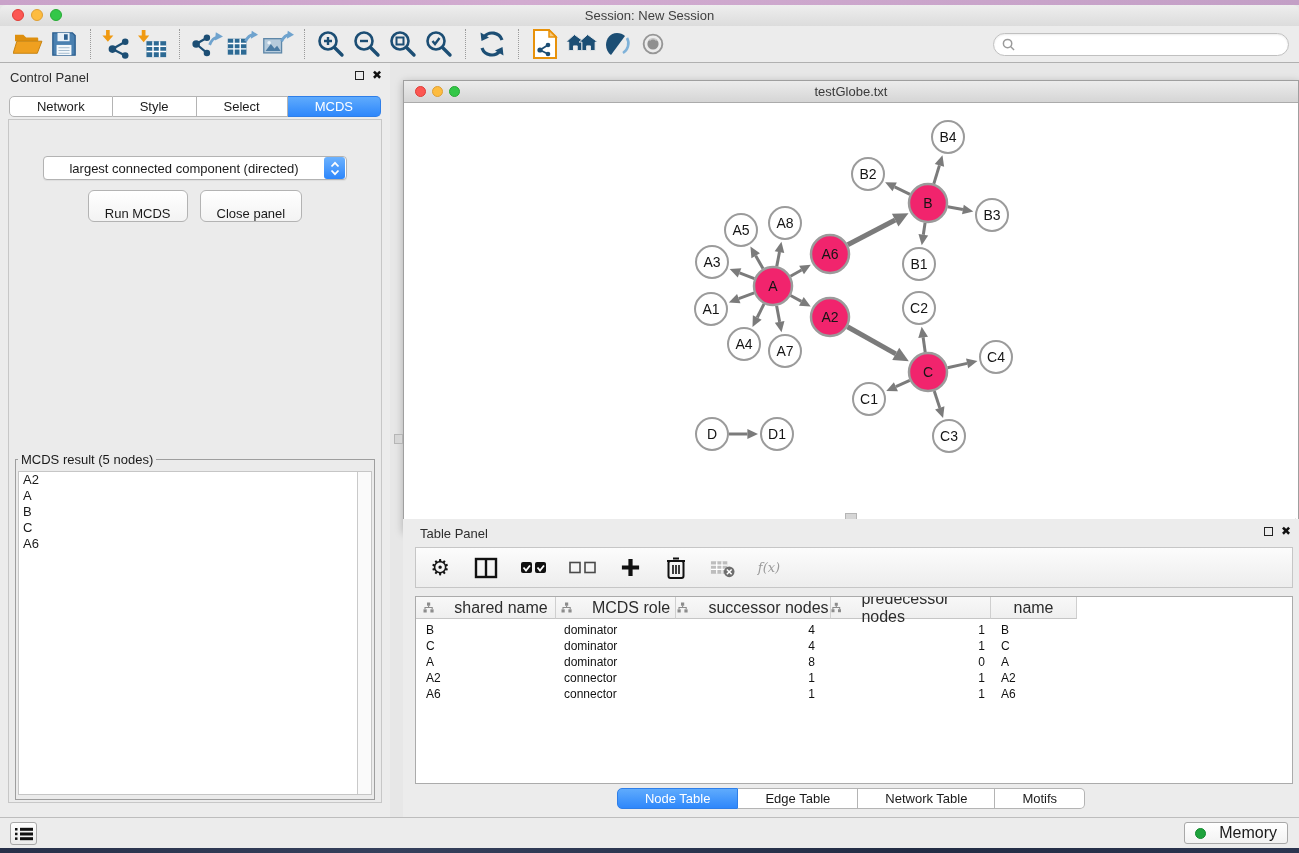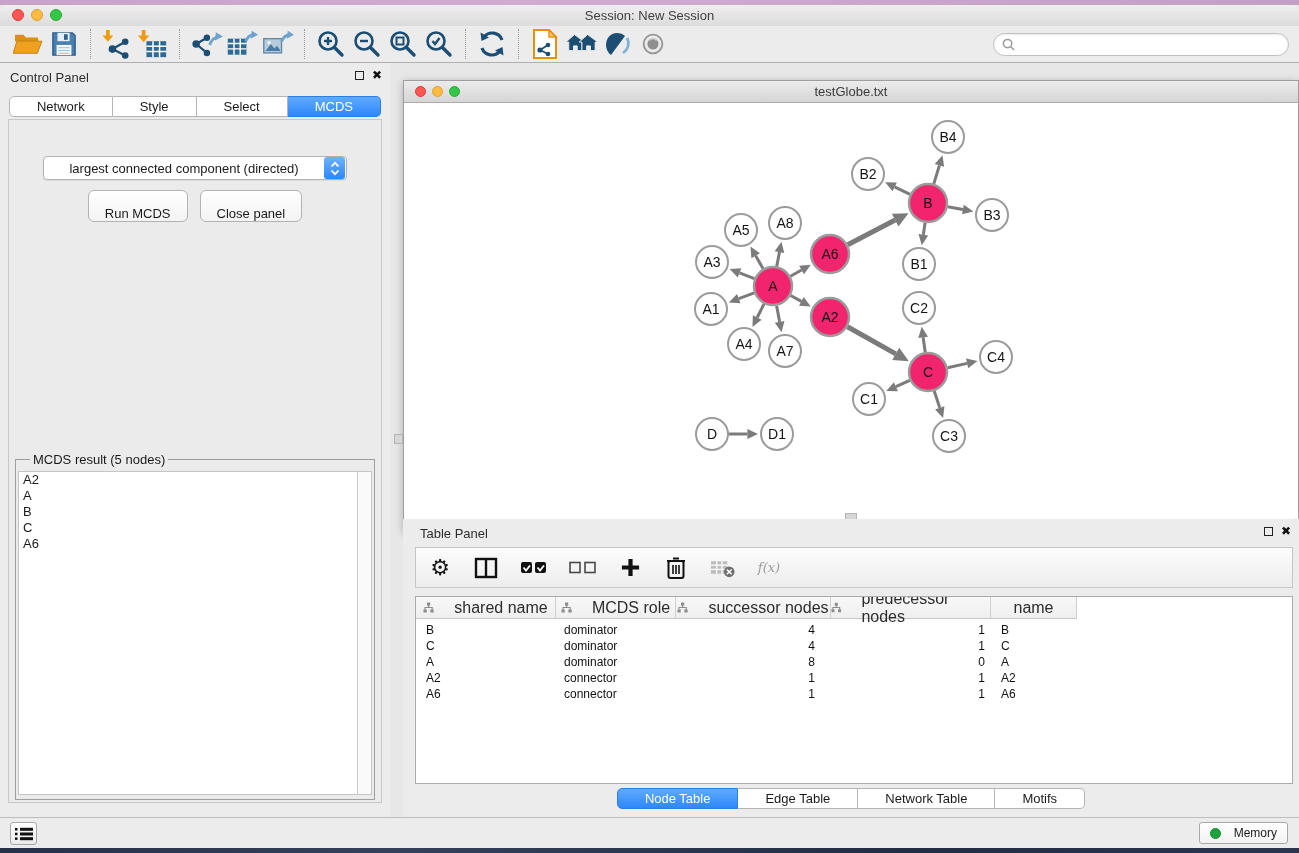--- a/index.html
+++ b/index.html
@@ -52,21 +52,21 @@
   .select-box { position:absolute; top:36px; left:34px; right:34px; height:24px; background:#fff;
       border:1px solid #b3b3b3; border-radius:4px; display:flex; align-items:center; box-shadow:0 1px 1px rgba(0,0,0,.06); }
   .select-box .sel-text { flex:1; text-align:center; font-size:13px; }
   .stepper { width:21px; height:22px; margin-right:1px; border-radius:3px; background:linear-gradient(#6cb2fe,#2d86fb);
       display:flex; align-items:center; justify-content:center; }
   .cp-buttons { position:absolute; top:70px; width:100%; display:flex; justify-content:center; gap:12px; }
   .mac-btn { background:linear-gradient(#ffffff,#f3f3f3); border:1px solid #b3b3b3; border-radius:6px;
       font-size:13px; padding:15px 16px; height:23px; line-height:15px; color:#1a1a1a; }
   .result-fieldset { position:absolute; left:6px; right:6px; top:332px; bottom:2px; border:1px solid #9e9e9e;
       background:#ebebeb; }
-  .result-fieldset legend { font-size:13px; padding:0 3px; margin-left:14px; }
+  .result-fieldset legend { font-size:13px; padding:0 3px; margin-left:2px; }
   .result-list { position:absolute; left:2px; right:2px; top:4px; bottom:4px; background:#fff;
       border:1px solid #c6c6c6; overflow:hidden; }
   .result-scroll { position:absolute; right:0; top:0; bottom:0; width:14px; background:#fafafa; border-left:1px solid #c9c9c9; }
   .result-item { font-size:13px; line-height:16px; padding-left:4px; }
 
   
   .net-window { position:absolute; left:403px; top:80px; width:896px; height:451px; background:#fff;
       border:1px solid #9f9f9f; box-shadow:0 2px 8px rgba(0,0,0,.25); }
   .net-titlebar { position:absolute; top:0; left:0; right:0; height:22px; background:linear-gradient(#ececec,#d5d5d5);
       border-bottom:1px solid #ababab; }
@@ -94,21 +94,21 @@
   .trow { display:flex; height:16px; align-items:center; }
   .td { font-size:12px; color:#111; white-space:nowrap; overflow:hidden; }
   .tbody { padding-top:3px; }
   .tp-tabs { position:absolute; left:0; right:0; top:269px; display:flex; justify-content:center; }
 
   
   .status-bar { position:absolute; left:0; top:817px; width:100%; height:31px; background:#ececec; border-top:1px solid #bdbdbd; }
   .list-btn { position:absolute; left:10px; top:4px; width:27px; height:23px; background:linear-gradient(#fdfdfd,#ebebeb);
       border:1px solid #a8a8a8; border-radius:3px; display:flex; align-items:center; justify-content:center; }
   .memory-btn { position:absolute; right:11px; top:4px; height:22px; background:linear-gradient(#ffffff,#f2f2f2);
-      border:1px solid #a8a8a8; border-radius:3px; display:flex; align-items:center; gap:13px; padding:0 10px; font-size:12px; }
+      border:1px solid #a8a8a8; border-radius:3px; display:flex; align-items:center; gap:13px; padding:0 10px; font-size:16px; }
   .memory-dot { width:11px; height:11px; border-radius:50%; background:#1ea33c; border:1px solid #128a2e; }
 </style>
 </head>
 <body>
 
 <div class="top-strip"></div>
 
 <div class="titlebar">
   <span class="tl red"></span>
   <span class="tl yellow"></span>

